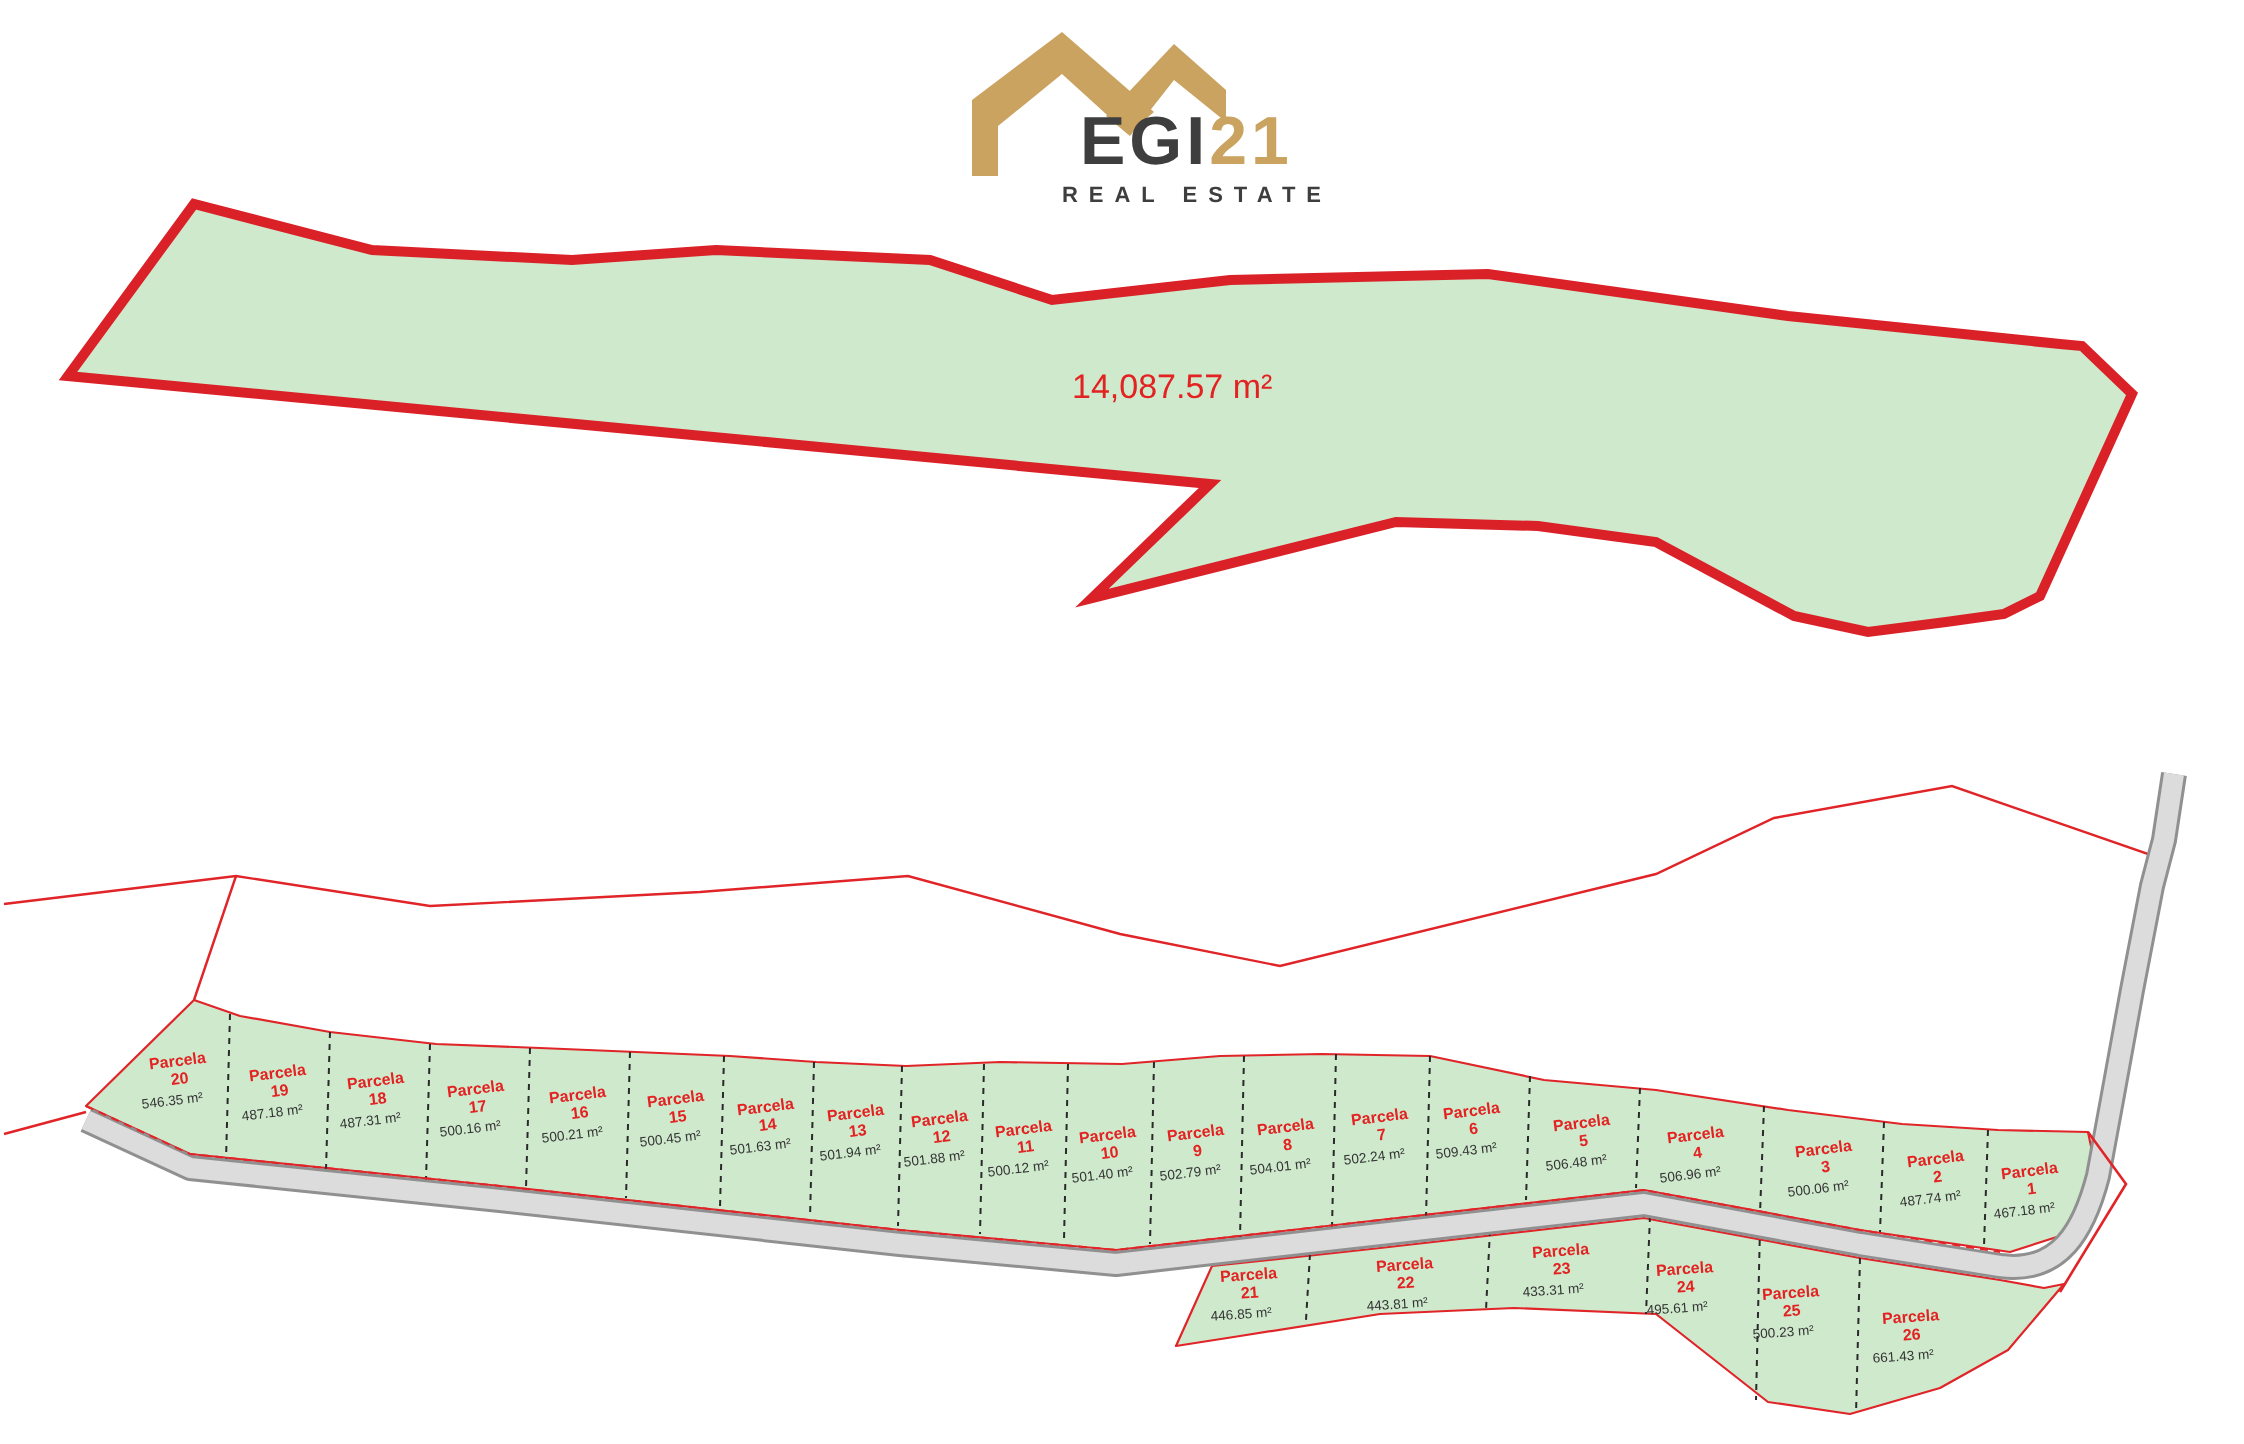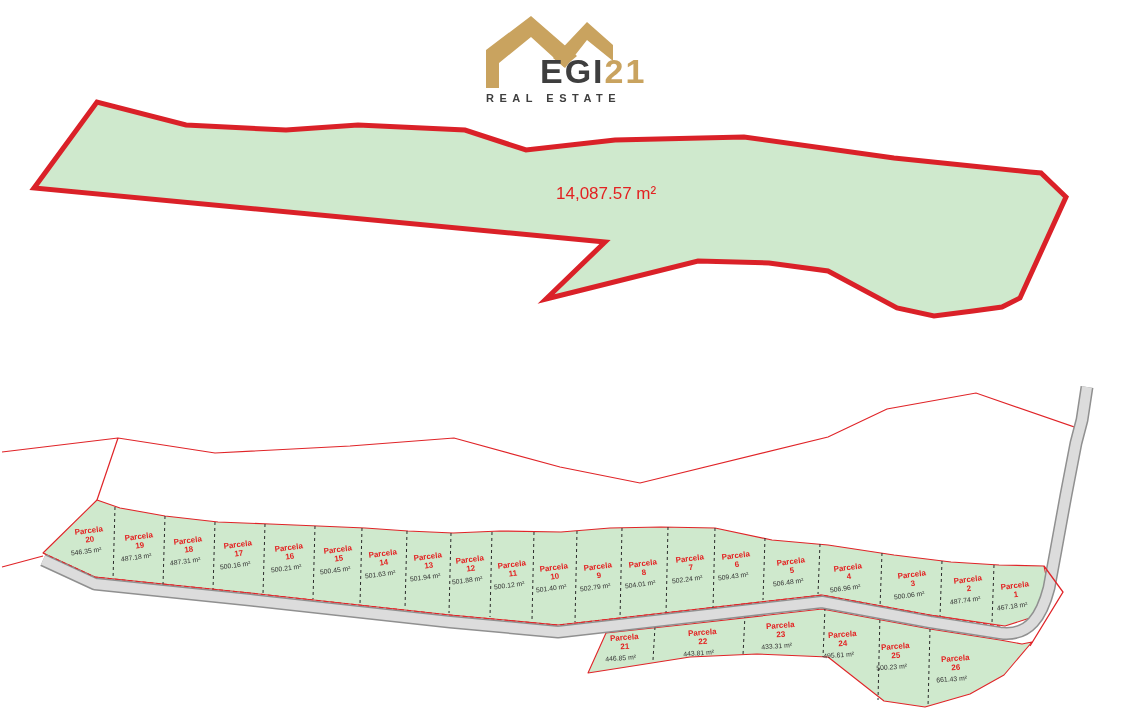--- a/index.html
+++ b/index.html
@@ -5,27 +5,27 @@
   html,body{margin:0;padding:0;background:#ffffff;}
   #stage{position:relative;width:1122px;height:722px;background:#fff;overflow:hidden;
          font-family:"Liberation Sans", sans-serif;}
   
   #logo{position:absolute;left:430px;top:10px;width:280px;height:100px;}
   #logo svg{position:absolute;left:0;top:0;}
   .brand-line{position:absolute;left:76px;top:44px;white-space:nowrap;
               font-size:34px;font-weight:bold;letter-spacing:2px;line-height:34px;margin-left:34px;}
   .brand-bold{color:#3e3e3e;}
   .brand-accent{color:#c9a35f;}
-  .tagline{position:absolute;left:56px;top:82px;width:180px;text-align:left;
+  .tagline{position:absolute;left:56px;top:82px;width:180px;text-align:right;
            font-size:11px;font-weight:bold;letter-spacing:5.5px;color:#3e3e3e;white-space:nowrap;}
   
   #mapsvg{position:absolute;left:0;top:0;}
   
   #main-area-label{position:absolute;left:536px;top:184px;width:130px;
-                   font-size:17px;color:#e32222;white-space:nowrap;margin-left:20px;}
+                   font-size:17px;color:#e32222;white-space:nowrap;}
   
   .parcel-label{position:absolute;text-align:center;pointer-events:none;}
   .parcel-label .p-name{font-size:8px;line-height:8.5px;color:#e32222;font-weight:bold;}
   .parcel-label .p-area{font-size:6.8px;line-height:8px;color:#333333;margin-top:3px;
                         transform:translateX(-5px);}
   .row-top{transform:translate(-50%,-50%) rotate(-7deg);}
   .row-bottom{transform:translate(-50%,-50%) rotate(-4deg);}
 </style>
 </head>
 <body>

